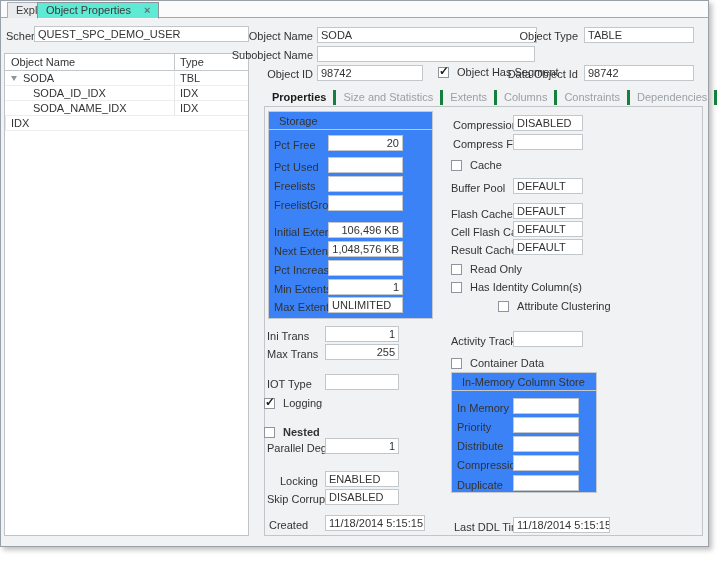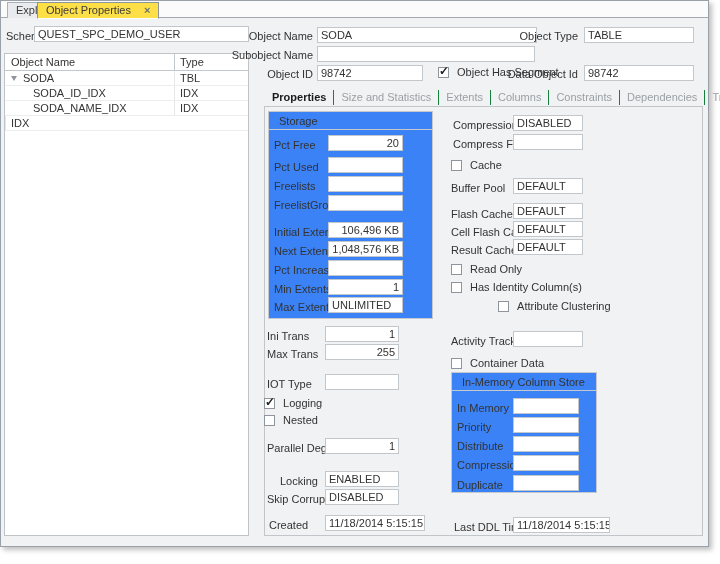--- a/index.html
+++ b/index.html
@@ -13,21 +13,21 @@
     position:absolute; left:0; top:0; width:709px; height:547px;
     background:#f1f2f3; border:1px solid #9aa0a8;
     box-shadow:3px 3px 5px rgba(0,0,0,.25);
   }
   
   .tabbar { position:absolute; left:0; top:0; width:100%; height:17px;
     background:#fbfbfc; border-bottom:1px solid #a3a9b0; }
   .wtab { position:absolute; top:1px; height:16px; line-height:15px;
     padding:0 8px; font-size:11px; color:#3a3a3a; }
   .wtab.inactive { left:6px; background:#e9ebee; border:1px solid #aab0b7; border-bottom:none; }
-  .wtab.active  { left:36px; background:#fde047; border:1px solid #8d939b; border-bottom:1px solid #ffffff; height:17px; z-index:2; }
+  .wtab.active  { left:36px; background:#5eead4; border:1px solid #8d939b; border-bottom:1px solid #ffffff; height:17px; z-index:2; }
   .wtab .close { display:inline-block; margin-left:10px; color:#6a6f76; font-size:11px; font-weight:bold; cursor:default; }
   
   .lbl { position:absolute; height:14px; line-height:14px; white-space:nowrap; color:#333; }
   .lbl.r { text-align:right; }
   .fld { position:absolute; height:16px; line-height:14px; background:#ffffff;
     border:1px solid #c2c7cc; padding:0 3px; color:#333; white-space:nowrap; overflow:hidden; }
   .fld.num { text-align:right; }
   .cb { position:absolute; height:13px; line-height:13px; white-space:nowrap; }
   .cb-box { display:inline-block; width:11px; height:11px; background:#ffffff;
     border:1px solid #8f959c; vertical-align:-2px; position:relative; }
@@ -48,21 +48,21 @@
   .tree-row .c1 { flex:1; position:relative; white-space:nowrap; overflow:hidden; }
   .tree-row .c2 { width:74px; border-left:1px solid #e4e6e8; padding-left:5px; }
   .tree-row .name0 { position:absolute; left:18px; }
   .tree-row .name1 { position:absolute; left:28px; }
   .tw { position:absolute; left:6px; top:5px; width:0; height:0;
     border-left:3.5px solid transparent; border-right:3.5px solid transparent;
     border-top:5px solid #8f959c; }
   
   .ptabs { position:absolute; left:264px; top:89px; height:15px; white-space:nowrap; }
   .ptab { display:inline-block; padding:0 7px; height:15px; line-height:14px;
-    color:#9aa0a6; border-right:1px solid #15803d; }
+    color:#9aa0a6; border-right:3px solid #15803d; }
   .ptab.active { color:#1b1b1b; font-weight:bold; }
   .content-box { position:absolute; left:263px; top:105px; width:439px; height:430px;
     border:1px solid #c2c6ca; background:#f1f2f3; }
 </style>
 </head>
 <body>
 
 <div class="window">
 
   <div class="tabbar">
@@ -153,21 +153,21 @@
   <div class="lbl" style="left:266px;top:328px;">Ini Trans</div>
   <div class="fld num" style="left:324px;top:325px;width:74px;">1</div>
   <div class="lbl" style="left:266px;top:346px;">Max Trans</div>
   <div class="fld num" style="left:324px;top:343px;width:74px;">255</div>
   <div class="lbl" style="left:266px;top:376px;">IOT Type</div>
   <div class="fld" style="left:324px;top:373px;width:74px;"></div>
   <div class="cb" style="left:263px;top:396px;">
     <span class="cb-box" data-checked="true"></span>
     <span class="cb-label">Logging</span>
   </div>
-  <div class="cb" style="left:263px;top:413px;">
+  <div class="cb" style="left:263px;top:425px;font-weight:bold;">
     <span class="cb-box" data-checked="false"></span>
     <span class="cb-label">Nested</span>
   </div>
   <div class="lbl" style="left:266px;top:440px;">Parallel Degree</div>
   <div class="fld num" style="left:324px;top:437px;width:74px;">1</div>
   <div class="lbl" style="left:266px;top:473px;margin-left:13px;">Locking</div>
   <div class="fld" style="left:324px;top:470px;width:74px;">ENABLED</div>
   <div class="lbl" style="left:266px;top:491px;">Skip Corrupt</div>
   <div class="fld" style="left:324px;top:488px;width:74px;">DISABLED</div>
   <div class="lbl" style="left:268px;top:517px;">Created</div>

